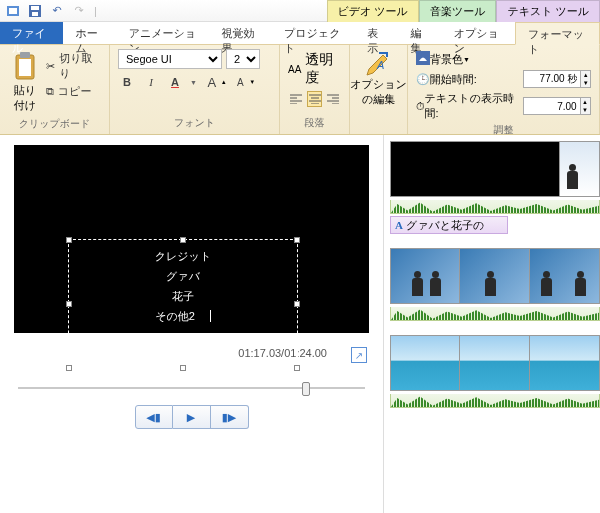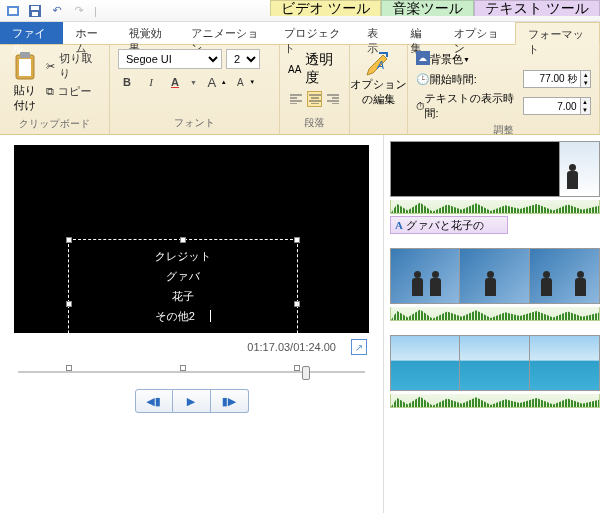--- a/index.html
+++ b/index.html
@@ -1,20 +1,20 @@
 <!DOCTYPE html>
 <html><head>
 <meta charset="utf-8">
 <style>
 *{box-sizing:border-box;margin:0;padding:0;font-family:"Meiryo UI","Yu Gothic UI",sans-serif;font-size:11px}
 body{background:#fff;width:600px;height:513px;overflow:hidden;position:relative}
 .titlebar{height:22px;background:linear-gradient(#fff,#f5f5f5);border-bottom:1px solid #ddd;display:flex;align-items:center;padding:0 6px;gap:8px}
 .tb-icon{width:14px;height:14px;display:inline-flex;align-items:center;justify-content:center}
 .ctx-tabs{position:absolute;top:0;right:0;height:22px;display:flex}
-.ctx-tab{padding:3px 10px;font-size:14px;border:1px solid rgba(0,0,0,.15);border-bottom:none;height:16px;display:flex;align-items:center}
+.ctx-tab{padding:3px 10px;font-size:11px;border:1px solid rgba(0,0,0,.15);border-bottom:none;height:22px;display:flex;align-items:center}
 .ctx-v{background:#f7f0a8}
 .ctx-a{background:#c9ecc9}
 .ctx-t{background:#e4d0f0}
 .tabs{height:23px;display:flex;border-bottom:1px solid #e1cfa0;background:#fff}
 .tab{padding:4px 12px;font-size:11px;color:#333;border-right:0;cursor:pointer}
 .tab.file{background:#2a6bbf;color:#fff}
 .tab.active{background:#f8f1dc;border:1px solid #e1cfa0;border-bottom:1px solid #f8f1dc;margin-bottom:-1px}
 .ribbon{height:90px;background:linear-gradient(#f8f1dc,#f3ead0);border-bottom:1px solid #d8c893;display:flex}
 .group{border-right:1px solid #e1d4ae;padding:4px 8px 2px;display:flex;flex-direction:column;justify-content:space-between;position:relative}
 .group-label{text-align:center;font-size:10px;color:#6b6b6b;padding:2px 0}
@@ -47,21 +47,21 @@
 .content{display:flex;height:378px}
 .preview-pane{width:384px;background:#fff;padding:10px 14px 6px;display:flex;flex-direction:column;border-right:1px solid #ddd}
 .preview{background:#000;height:188px;position:relative}
 .textbox{position:absolute;left:54px;top:94px;width:230px;height:130px;border:1px dashed #fff}
 .handle{position:absolute;width:6px;height:6px;background:#fff;border:1px solid #888}
 .h-tl{left:-3px;top:-3px}.h-tr{right:-3px;top:-3px}.h-bl{left:-3px;bottom:-3px}.h-br{right:-3px;bottom:-3px}
 .h-tm{left:50%;top:-3px;margin-left:-3px}.h-bm{left:50%;bottom:-3px;margin-left:-3px}
 .h-ml{left:-3px;top:50%;margin-top:-3px}.h-mr{right:-3px;top:50%;margin-top:-3px}
 .txt{color:#fff;text-align:center;font-size:13px;line-height:20px;padding-top:6px;font-family:"Segoe UI",sans-serif}
 .cursor{border-right:1px solid #fff;padding-right:15px}
-.time-row{display:flex;justify-content:flex-end;align-items:center;gap:15px;padding:6px 2px;font-size:11px;color:#555}
+.time-row{display:flex;justify-content:flex-end;align-items:flex-start;gap:24px;padding:14px 2px;font-size:11px;color:#555}
 .expand{width:16px;height:16px;border:1px solid #5a8fd6;color:#5a8fd6;display:flex;align-items:center;justify-content:center;font-size:10px}
 .slider{height:18px;position:relative;margin:2px 4px}
 .slider-track{position:absolute;left:0;right:0;top:8px;height:2px;background:#c9c9c9}
 .slider-thumb{position:absolute;top:3px;left:284px;width:8px;height:14px;background:#eee;border:1px solid #888;border-radius:2px}
 .controls{display:flex;justify-content:center;gap:0;margin-top:6px}
 .ctrl{width:38px;height:24px;background:linear-gradient(#fdfdfd,#e9eef6);border:1px solid #9ab2d4;display:flex;align-items:center;justify-content:center;color:#2a6bbf}
 .ctrl:first-child{border-radius:3px 0 0 3px}
 .ctrl:last-child{border-radius:0 3px 3px 0}
 .ctrl+.ctrl{border-left:none}
 .timeline{flex:1;background:#fff;overflow:hidden;padding:6px 0 6px 6px}
@@ -101,22 +101,22 @@
   <div class="ctx-tabs">
     <div class="ctx-tab ctx-v">ビデオ ツール</div>
     <div class="ctx-tab ctx-a">音楽ツール</div>
     <div class="ctx-tab ctx-t">テキスト ツール</div>
   </div>
 </div>
 
 <div class="tabs">
   <div class="tab file">ファイル</div>
   <div class="tab">ホーム</div>
+  <div class="tab">アニメーション</div>
   <div class="tab">視覚効果</div>
-  <div class="tab">アニメーション</div>
   <div class="tab">プロジェクト</div>
   <div class="tab">表示</div>
   <div class="tab">編集</div>
   <div class="tab">オプション</div>
   <div class="tab active">フォーマット</div>
 </div>
 
 <div class="ribbon">
   <div class="group clip">
     <div class="clip-body">

